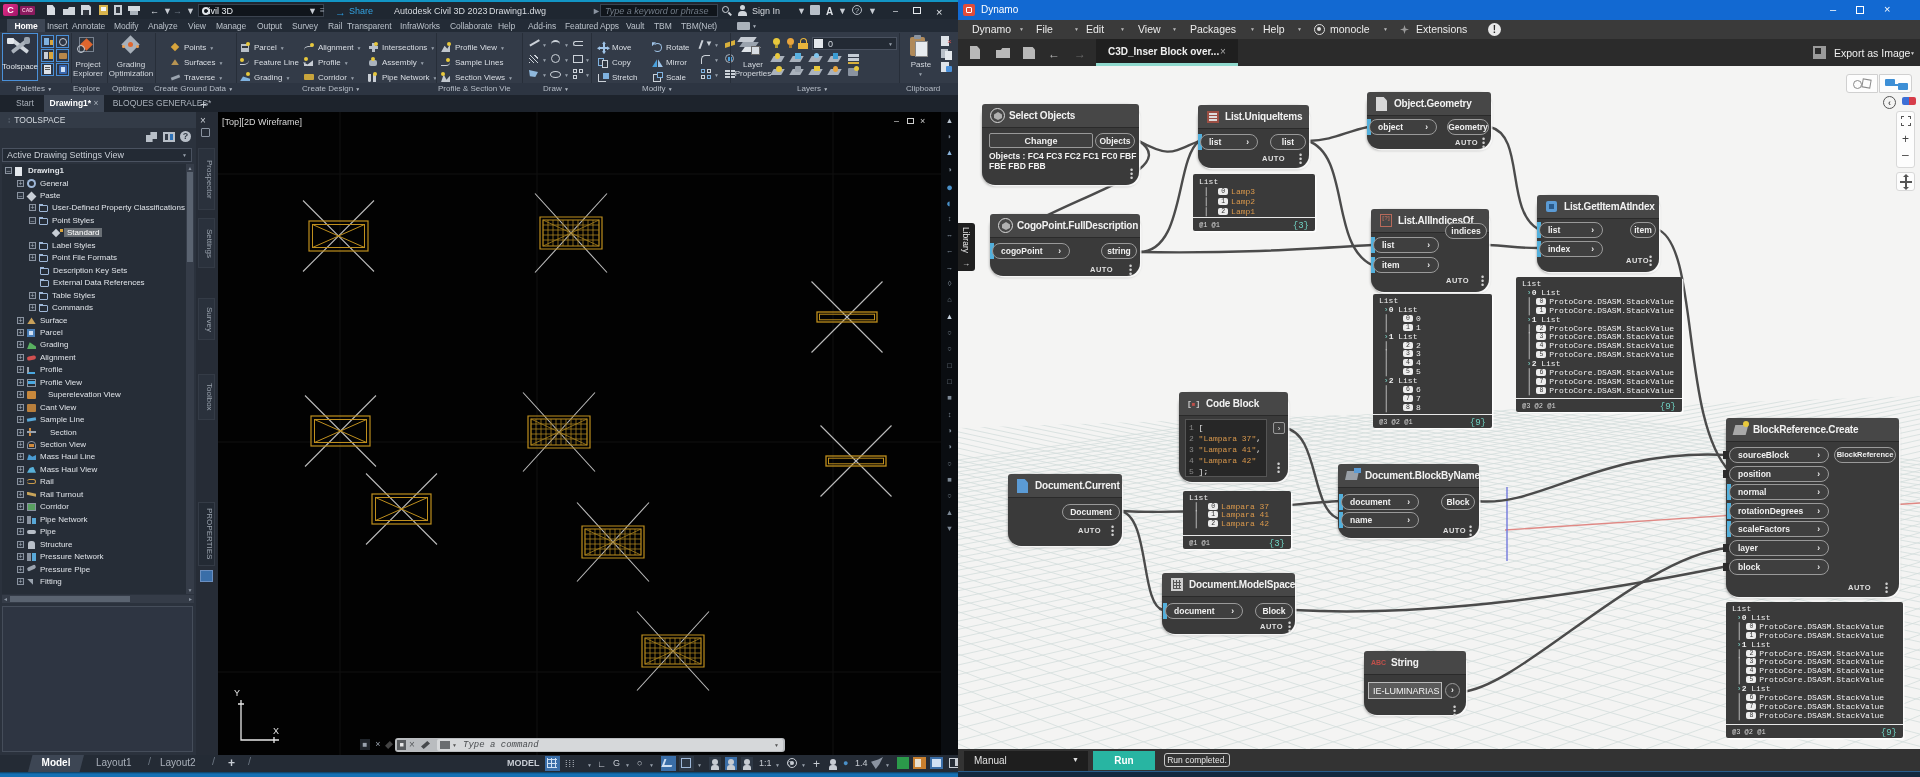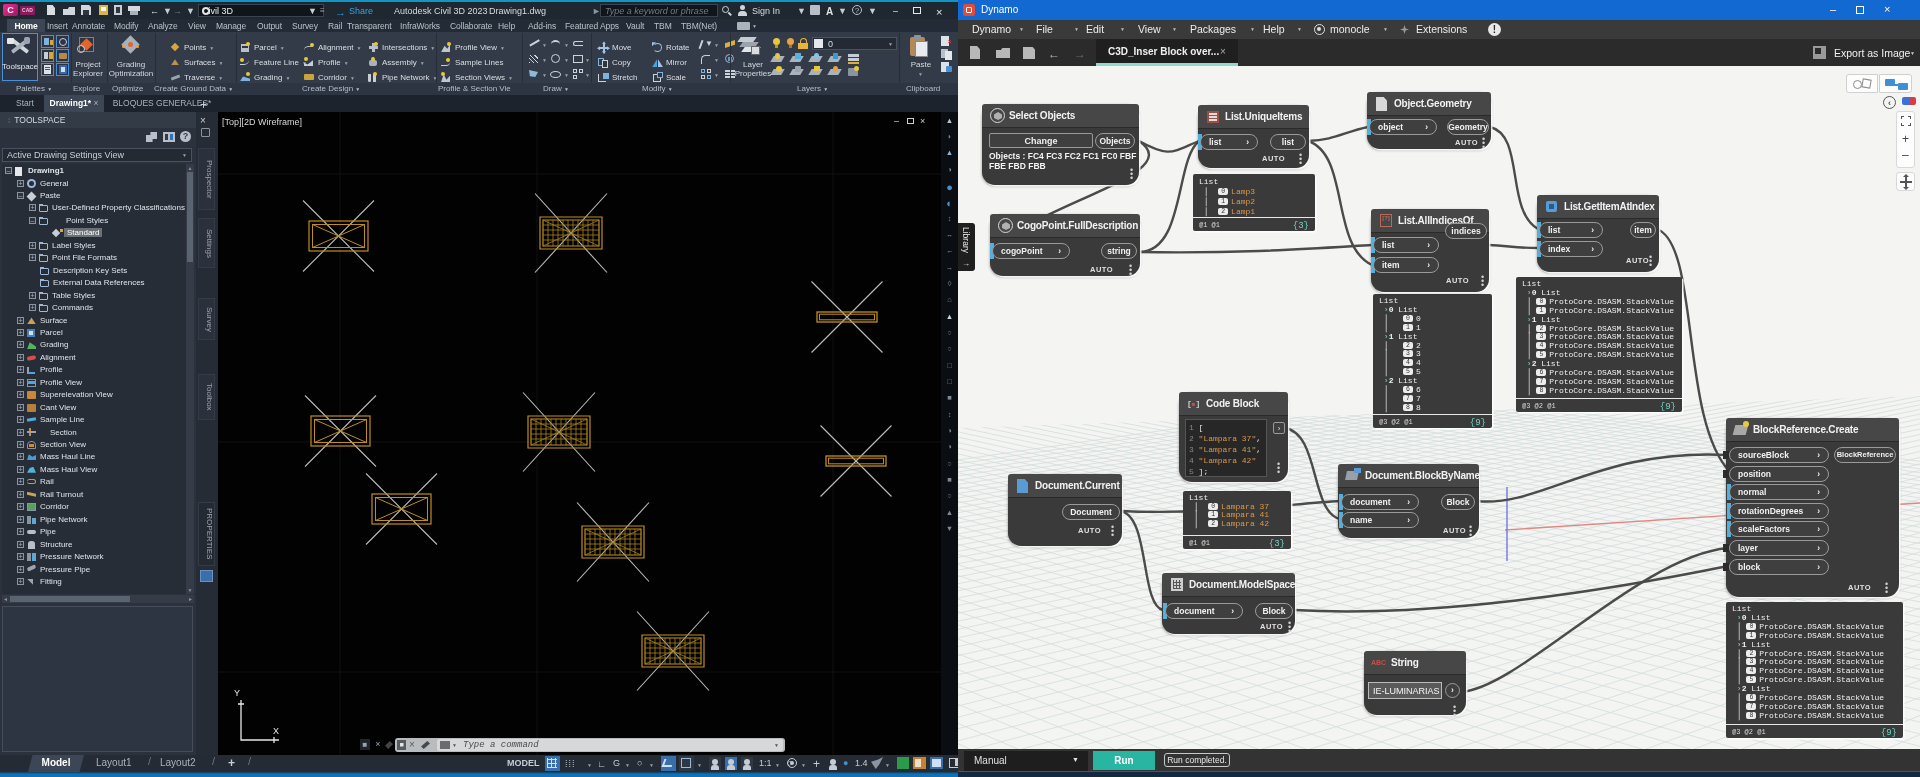--- a/index.html
+++ b/index.html
@@ -391,35 +391,35 @@
     <div class="ab" style="left:163px;top:20px;width:12px;height:10px;background:#b8bfc8"></div>
     <div class="ab" style="left:165px;top:22px;width:3px;height:6px;background:#333b47"></div>
     <div class="ab" style="left:170px;top:22px;width:3px;height:6px;background:#2e72b8"></div>
     <div class="ab" style="left:180px;top:19px;width:11px;height:11px;border-radius:50%;background:#b8bfc8;color:#333b47;font-size:9px;font-weight:bold;text-align:center;line-height:11px">?</div>
     <div id="tspdd">Active Drawing Settings View<span style="position:absolute;right:4px;top:3px;font-size:5px;color:#97a0ab">▼</span></div>
     <div id="tree">
     <div class="ti" style="left:3px;top:2.0px"><span class="pm">–</span><span class="ri" style="width:11px;height:10px"><i class="ab" style="left:0;top:1px;width:7px;height:9px;background:#e4e8ed"></i></span><span style="font-weight:bold;margin-left:2px">Drawing1</span></div>
     <div class="ti" style="left:15px;top:14.4px"><span class="pm">+</span><span class="ri" style="width:11px;height:10px"><i class="ab" style="left:0;top:1px;width:9px;height:9px;background:#9fb8d8;border-radius:50%"></i><i class="ab" style="left:2px;top:3px;width:5px;height:5px;background:#262d37;border-radius:50%"></i></span><span style="margin-left:2px">General</span></div>
     <div class="ti" style="left:15px;top:26.9px"><span class="pm">–</span><span class="ri" style="width:11px;height:10px"><i class="ab" style="left:1px;top:2px;width:7px;height:7px;background:#c8ced6;transform:rotate(45deg)"></i></span><span style="margin-left:2px">Paste</span></div>
     <div class="ti" style="left:27px;top:39.3px"><span class="pm">+</span><span class="ri" style="width:11px;height:10px"><i class="ab" style="left:0;top:2px;width:9px;height:7px;border:1px solid #9fb8d8;border-radius:1px"></i><i class="ab" style="left:0;top:1px;width:4px;height:2px;background:#9fb8d8"></i></span><span style="margin-left:2px">User-Defined Property Classifications</span></div>
-    <div class="ti" style="left:27px;top:51.8px"><span class="pm">–</span><span class="ri" style="width:11px;height:10px"><i class="ab" style="left:0;top:2px;width:9px;height:7px;border:1px solid #9fb8d8;border-radius:1px"></i><i class="ab" style="left:0;top:1px;width:4px;height:2px;background:#9fb8d8"></i></span><span style="margin-left:16px">Point Styles</span></div>
+    <div class="ti" style="left:27px;top:51.8px"><span class="pm">–</span><span class="ri" style="width:11px;height:10px"><i class="ab" style="left:0;top:2px;width:9px;height:7px;border:1px solid #9fb8d8;border-radius:1px"></i><i class="ab" style="left:0;top:1px;width:4px;height:2px;background:#9fb8d8"></i></span><span style="margin-left:2px">Point Styles</span></div>
     <div class="ti" style="left:39px;top:64.2px"><span style="display:inline-block;width:11px"></span><span class="ri" style="width:12px;height:10px"><i class="ab" style="left:1px;top:2px;width:6px;height:6px;background:#c8ced6;transform:rotate(45deg)"></i><i class="ab" style="left:8px;top:1px;width:3px;height:3px;background:#d8a43c"></i></span><span style="background:#6a7076;color:#fff;padding:0 3px">Standard</span></div>
     <div class="ti" style="left:27px;top:76.7px"><span class="pm">+</span><span class="ri" style="width:11px;height:10px"><i class="ab" style="left:0;top:2px;width:9px;height:7px;border:1px solid #9fb8d8;border-radius:1px"></i><i class="ab" style="left:0;top:1px;width:4px;height:2px;background:#9fb8d8"></i></span><span style="margin-left:2px">Label Styles</span></div>
     <div class="ti" style="left:27px;top:89.1px"><span class="pm">+</span><span class="ri" style="width:11px;height:10px"><i class="ab" style="left:0;top:2px;width:9px;height:7px;border:1px solid #9fb8d8;border-radius:1px"></i><i class="ab" style="left:0;top:1px;width:4px;height:2px;background:#9fb8d8"></i></span><span style="margin-left:2px">Point File Formats</span></div>
     <div class="ti" style="left:27px;top:101.6px"><span style="display:inline-block;width:11px"></span><span class="ri" style="width:11px;height:10px"><i class="ab" style="left:0;top:2px;width:9px;height:7px;border:1px solid #9fb8d8;border-radius:1px"></i><i class="ab" style="left:0;top:1px;width:4px;height:2px;background:#9fb8d8"></i></span><span style="margin-left:2px">Description Key Sets</span></div>
     <div class="ti" style="left:27px;top:114.0px"><span style="display:inline-block;width:11px"></span><span class="ri" style="width:11px;height:10px"><i class="ab" style="left:0;top:2px;width:9px;height:7px;border:1px solid #9fb8d8;border-radius:1px"></i><i class="ab" style="left:0;top:1px;width:4px;height:2px;background:#9fb8d8"></i></span><span style="margin-left:2px">External Data References</span></div>
     <div class="ti" style="left:27px;top:126.5px"><span class="pm">+</span><span class="ri" style="width:11px;height:10px"><i class="ab" style="left:0;top:2px;width:9px;height:7px;border:1px solid #9fb8d8;border-radius:1px"></i><i class="ab" style="left:0;top:1px;width:4px;height:2px;background:#9fb8d8"></i></span><span style="margin-left:2px">Table Styles</span></div>
     <div class="ti" style="left:27px;top:138.9px"><span class="pm">+</span><span class="ri" style="width:11px;height:10px"><i class="ab" style="left:0;top:2px;width:9px;height:7px;border:1px solid #9fb8d8;border-radius:1px"></i><i class="ab" style="left:0;top:1px;width:4px;height:2px;background:#9fb8d8"></i></span><span style="margin-left:2px">Commands</span></div>
     <div class="ti" style="left:15px;top:151.4px"><span class="pm">+</span><span class="ri" style="width:11px;height:10px"><i class="ab" style="left:0;top:2px;width:9px;height:7px;background:#c8a05a;clip-path:polygon(0 100%,50% 0,100% 100%)"></i></span><span style="margin-left:2px">Surface</span></div>
     <div class="ti" style="left:15px;top:163.8px"><span class="pm">+</span><span class="ri" style="width:11px;height:10px"><i class="ab" style="left:0;top:1px;width:8px;height:8px;background:#4a7fb8"></i><i class="ab" style="left:2px;top:3px;width:4px;height:4px;background:#cfe0f4"></i></span><span style="margin-left:2px">Parcel</span></div>
     <div class="ti" style="left:15px;top:176.3px"><span class="pm">+</span><span class="ri" style="width:11px;height:10px"><i class="ab" style="left:0;top:2px;width:9px;height:7px;background:#58b060;clip-path:polygon(0 100%,30% 0,100% 60%,100% 100%)"></i></span><span style="margin-left:2px">Grading</span></div>
     <div class="ti" style="left:15px;top:188.8px"><span class="pm">+</span><span class="ri" style="width:11px;height:10px"><i class="ab" style="left:0;top:3px;width:9px;height:4px;background:#d05050;border-radius:2px;transform:rotate(-12deg)"></i></span><span style="margin-left:2px">Alignment</span></div>
     <div class="ti" style="left:15px;top:201.2px"><span class="pm">+</span><span class="ri" style="width:11px;height:10px"><i class="ab" style="left:0;top:2px;width:8px;height:7px;border-left:2px solid #9aa3ae;border-bottom:2px solid #4aa8e0"></i></span><span style="margin-left:2px">Profile</span></div>
     <div class="ti" style="left:15px;top:213.6px"><span class="pm">+</span><span class="ri" style="width:11px;height:10px"><i class="ab" style="left:0;top:1px;width:9px;height:8px;border:1px solid #8a93a0"></i><i class="ab" style="left:1px;top:3px;width:7px;height:3px;background:#4aa8e0"></i></span><span style="margin-left:2px">Profile View</span></div>
-    <div class="ti" style="left:15px;top:226.1px"><span class="pm">+</span><span class="ri" style="width:11px;height:10px"><i class="ab" style="left:0;top:1px;width:9px;height:8px;background:#c8883c;border-radius:1px"></i></span><span style="margin-left:2px">Superelevation View</span></div>
+    <div class="ti" style="left:15px;top:226.1px"><span class="pm">+</span><span class="ri" style="width:11px;height:10px"><i class="ab" style="left:0;top:1px;width:9px;height:8px;background:#c8883c;border-radius:1px"></i></span><span style="margin-left:10px">Superelevation View</span></div>
     <div class="ti" style="left:15px;top:238.5px"><span class="pm">+</span><span class="ri" style="width:11px;height:10px"><i class="ab" style="left:0;top:1px;width:9px;height:8px;background:#b87f3c;border-radius:1px"></i></span><span style="margin-left:2px">Cant View</span></div>
     <div class="ti" style="left:15px;top:251.0px"><span class="pm">+</span><span class="ri" style="width:11px;height:10px"><i class="ab" style="left:0;top:3px;width:9px;height:3px;background:#58a8d8;transform:rotate(-10deg)"></i></span><span style="margin-left:2px">Sample Line</span></div>
     <div class="ti" style="left:15px;top:263.4px"><span class="pm">+</span><span class="ri" style="width:11px;height:10px"><i class="ab" style="left:2px;top:1px;width:2px;height:8px;background:#d08a3c"></i><i class="ab" style="left:0;top:4px;width:9px;height:2px;background:#9aa3ae"></i></span><span style="margin-left:12px">Section</span></div>
     <div class="ti" style="left:15px;top:275.9px"><span class="pm">+</span><span class="ri" style="width:11px;height:10px"><i class="ab" style="left:0;top:1px;width:9px;height:8px;border:1px solid #8a93a0;border-radius:4px 4px 0 0"></i><i class="ab" style="left:2px;top:4px;width:5px;height:3px;background:#d08a3c"></i></span><span style="margin-left:2px">Section View</span></div>
     <div class="ti" style="left:15px;top:288.3px"><span class="pm">+</span><span class="ri" style="width:11px;height:10px"><i class="ab" style="left:0;top:2px;width:9px;height:6px;background:#4a9ad0;clip-path:polygon(0 100%,20% 0,60% 40%,100% 10%,100% 100%)"></i></span><span style="margin-left:2px">Mass Haul Line</span></div>
     <div class="ti" style="left:15px;top:300.8px"><span class="pm">+</span><span class="ri" style="width:11px;height:10px"><i class="ab" style="left:0;top:2px;width:9px;height:6px;background:#58b0d8;clip-path:polygon(0 100%,30% 20%,70% 0,100% 100%)"></i></span><span style="margin-left:2px">Mass Haul View</span></div>
     <div class="ti" style="left:15px;top:313.2px"><span class="pm">+</span><span class="ri" style="width:11px;height:10px"><i class="ab" style="left:0;top:2px;width:9px;height:5px;border:1.5px solid #c89a4a;border-radius:3px;border-left:none"></i></span><span style="margin-left:2px">Rail</span></div>
     <div class="ti" style="left:15px;top:325.7px"><span class="pm">+</span><span class="ri" style="width:11px;height:10px"><i class="ab" style="left:0;top:2px;width:9px;height:5px;background:#c8a45a;clip-path:polygon(0 0,100% 40%,100% 100%,0 60%)"></i></span><span style="margin-left:2px">Rail Turnout</span></div>
     <div class="ti" style="left:15px;top:338.1px"><span class="pm">+</span><span class="ri" style="width:11px;height:10px"><i class="ab" style="left:0;top:1px;width:9px;height:8px;background:#58a060;border:1px solid #8a93a0"></i></span><span style="margin-left:2px">Corridor</span></div>
     <div class="ti" style="left:15px;top:350.6px"><span class="pm">+</span><span class="ri" style="width:11px;height:10px"><i class="ab" style="left:0;top:1px;width:4px;height:8px;background:#8a93a0"></i><i class="ab" style="left:5px;top:3px;width:4px;height:6px;background:#58a8d8"></i></span><span style="margin-left:2px">Pipe Network</span></div>

